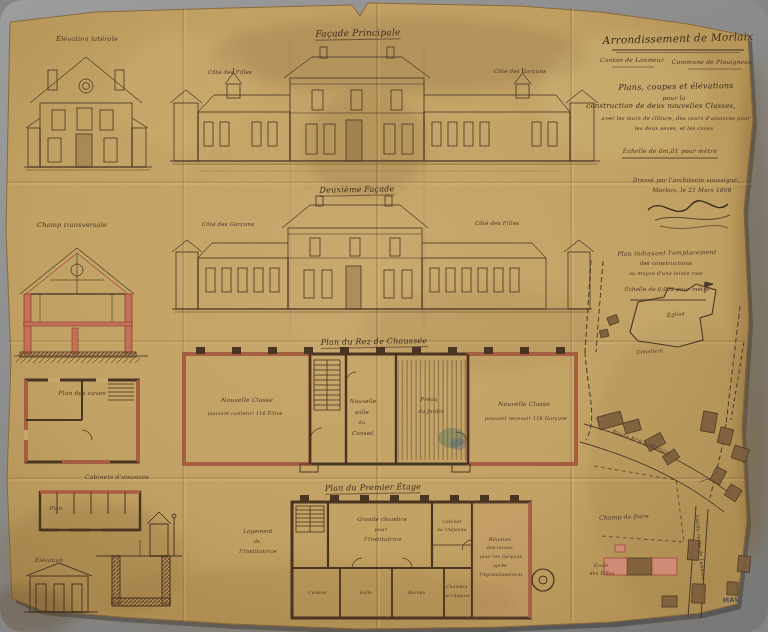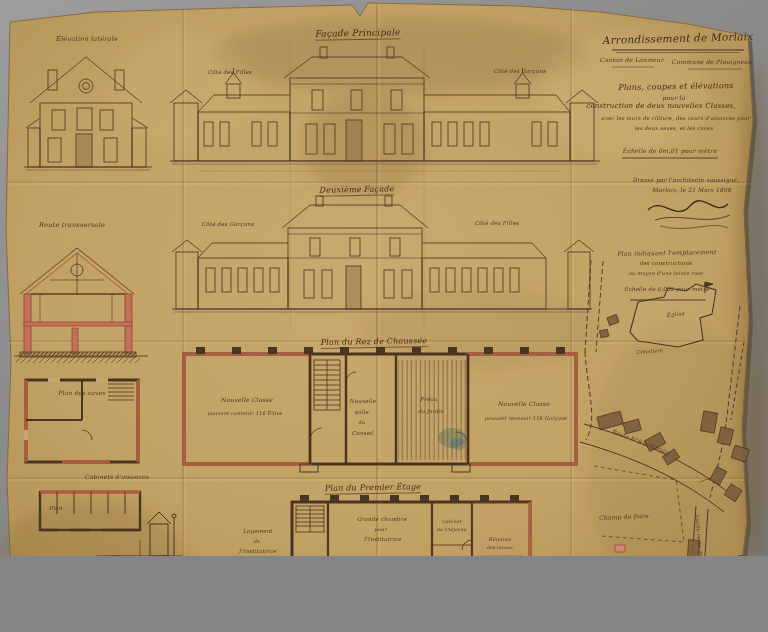--- a/index.html
+++ b/index.html
@@ -1,18 +1,18 @@
 <!DOCTYPE html>
 <html><head>
 <meta charset="utf-8">
 <style>
   html,body{margin:0;padding:0;background:#858585;}
-  .stage{position:relative;width:768px;height:556px;overflow:hidden;
+  .stage{position:relative;width:768px;height:632px;overflow:hidden;
          background:linear-gradient(150deg,#9d9d9d 0%,#8a8a8a 45%,#787878 100%);
-         font-family:"DejaVu Serif",serif;}
+         font-family:"DejaVu Serif",serif;border-radius:23px;}
   .stage svg{position:absolute;left:0;top:0;}
   .labels{position:absolute;left:0;top:0;width:768px;height:632px;}
   .labels span{position:absolute;color:#4a3423;font-style:italic;white-space:nowrap;
                transform:translateX(-50%);letter-spacing:.2px;line-height:1;}
   .labels .u{border-bottom:1px solid rgba(74,52,35,.65);padding-bottom:1px;}
   .labels .dark{color:#3b2c1a;}
   .labels .stamp{font-family:"DejaVu Sans",sans-serif;font-style:normal;font-weight:bold;color:#3c4350;opacity:.85;}
 </style>
 </head>
 <body>
@@ -336,21 +336,21 @@
   <g stroke="#3a2c1c" fill="none">
     <path d="M648,210 C662,196 676,222 690,206 S714,217 728,204" stroke-width="1.3"></path>
     <path d="M655,220 C680,212 705,226 730,215" stroke-width="0.8"></path>
     <path d="M660,226 C690,234 712,220 728,228" stroke-width="0.6"></path>
   </g>
 </svg>
 
 <div class="labels">
 
   <span style="left:87px;top:36px;font-size:6.5px;">Élévation latérale</span>
-  <span style="left:72px;top:222px;font-size:6.5px;">Route transversale</span>
+  <span style="left:72px;top:222px;font-size:6.5px;">Champ transversale</span>
   <span style="left:82px;top:390px;font-size:6px;">Plan des caves</span>
   <span style="left:117px;top:474px;font-size:6px;">Cabinets d'aisances</span>
   <span style="left:56px;top:506px;font-size:5.5px;">Plan</span>
   <span style="left:49px;top:558px;font-size:5.5px;">Élévation</span>
 
   <span class="u dark" style="left:358px;top:29px;font-size:9px;transform:translateX(-50%) rotate(-1deg);">Façade Principale</span>
   <span style="left:230px;top:70px;font-size:5.5px;">Côté des Filles</span>
   <span style="left:520px;top:69px;font-size:5.5px;">Côté des Garçons</span>
   <span class="u dark" style="left:357px;top:186px;font-size:8px;transform:translateX(-50%) rotate(-1deg);">Deuxième Façade</span>
   <span style="left:228px;top:222px;font-size:5.5px;">Côté des Garçons</span>

